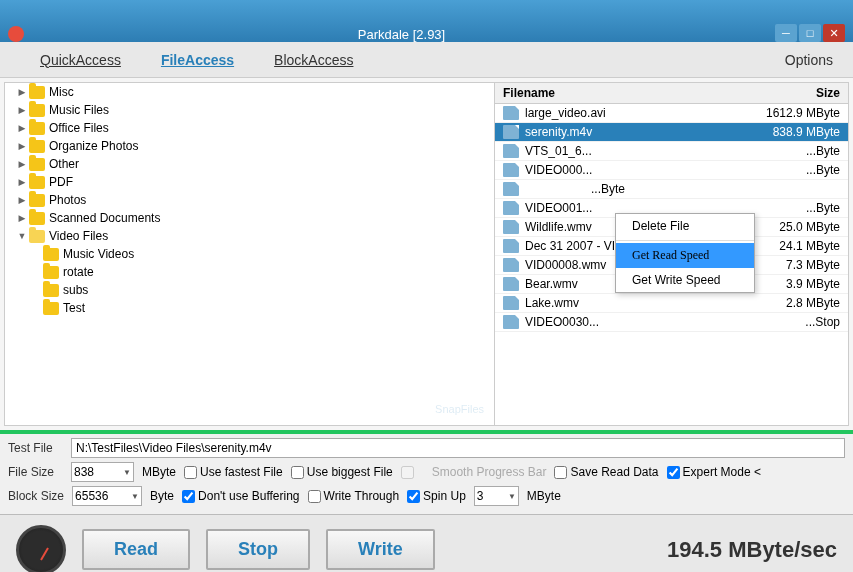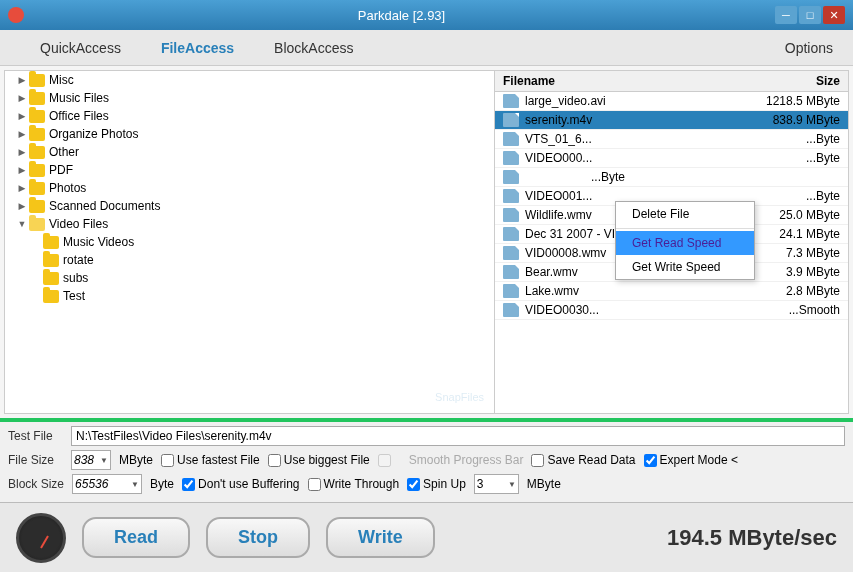--- a/index.html
+++ b/index.html
@@ -8,23 +8,23 @@
       font-size: 12px;
       background: #f0f0f0;
       width: 853px;
       height: 572px;
       overflow: hidden;
     }
 
     
     .titlebar {
       background: linear-gradient(to bottom, #4a9fd4, #2d7db3);
-      height: 30px;
-      display: flex;
-      align-items: center;
+      height: 42px;
+      display: flex;
+      align-items: flex-end;
       justify-content: space-between;
       padding: 0 8px;
       color: white;
       user-select: none;
     }
     .titlebar-title {
       flex: 1;
       text-align: center;
       font-size: 13px;
       font-weight: normal;
@@ -78,20 +78,21 @@
       height: 36px;
       padding: 0 20px;
       border-bottom: 1px solid #ccc;
     }
     .nav-tab {
       padding: 6px 20px;
       cursor: pointer;
       font-size: 14px;
       color: #333;
       font-weight: normal;
+      text-decoration: underline;
     }
     .nav-tab.active {
       color: #2980b9;
       font-weight: 600;
     }
     .nav-options {
       margin-left: auto;
       font-size: 14px;
       cursor: pointer;
       color: #333;
@@ -185,21 +186,21 @@
     }
     .col-filename { flex: 1; }
     .col-size { width: 100px; text-align: right; }
     .file-row {
       display: flex;
       align-items: center;
       padding: 2px 8px;
       cursor: pointer;
       border-bottom: 1px solid #f0f0f0;
     }
-    .file-row.selected { background: #2980b9; color: #000000; }
+    .file-row.selected { background: #2980b9; color: #ffffff; }
     .file-icon {
       width: 16px;
       height: 14px;
       background: #7fb2d4;
       border-radius: 1px;
       margin-right: 6px;
       flex-shrink: 0;
       position: relative;
     }
     .file-icon::before {
@@ -223,21 +224,22 @@
       z-index: 100;
       min-width: 140px;
     }
     .context-menu-item {
       padding: 5px 16px;
       cursor: pointer;
       font-size: 12px;
     }
     .context-menu-item.highlighted {
       background: #3399ff;
-      color: #4c1d95;
+      color: #000000;
+      font-family: Liberation Serif, serif;
     }
     .context-menu-separator {
       border-top: 1px solid #ddd;
       margin: 2px 0;
     }
 
     
     .controls-area {
       background: #f0f0f0;
       border-top: 4px solid #22c55e;
@@ -331,21 +333,21 @@
     }
 
     .action-btn {
       padding: 8px 30px;
       font-size: 18px;
       font-weight: 600;
       border: 2px solid #aaa;
       background: linear-gradient(to bottom, #f8f8f8, #ddd);
       cursor: pointer;
       color: #2980b9;
-      border-radius: 14px;
+      border-radius: 2px;
       min-width: 100px;
     }
     .action-btn.stop-btn {
       background: linear-gradient(to bottom, #f8f8f8, #ddd);
       color: #2980b9;
     }
 
     .speed-display {
       margin-left: auto;
       font-size: 22px;
@@ -459,21 +461,21 @@
 
     <div class="file-panel" style="position:relative;">
       <div class="file-header">
         <span class="col-filename">Filename</span>
         <span class="col-size">Size</span>
       </div>
 
       <div class="file-row">
         <span class="file-icon"></span>
         <span class="col-filename">large_video.avi</span>
-        <span class="col-size">1218.5 MByte</span>
+        <span class="col-size">1612.9 MByte</span>
       </div>
       <div class="file-row selected">
         <span class="file-icon"></span>
         <span class="col-filename">serenity.m4v</span>
         <span class="col-size">838.9 MByte</span>
       </div>
       <div class="file-row">
         <span class="file-icon"></span>
         <span class="col-filename">VTS_01_6...</span>
         <span class="col-size">...Byte</span>
@@ -513,21 +515,21 @@
         <span class="col-size">3.9 MByte</span>
       </div>
       <div class="file-row">
         <span class="file-icon"></span>
         <span class="col-filename">Lake.wmv</span>
         <span class="col-size">2.8 MByte</span>
       </div>
       <div class="file-row">
         <span class="file-icon"></span>
         <span class="col-filename">VIDEO0030...</span>
-        <span class="col-size">...Smooth</span>
+        <span class="col-size">...Stop</span>
       </div>
 
       <div class="context-menu" style="top: 130px; left: 120px;">
         <div class="context-menu-item">Delete File</div>
         <div class="context-menu-separator"></div>
         <div class="context-menu-item highlighted">Get Read Speed</div>
         <div class="context-menu-item">Get Write Speed</div>
       </div>
     </div>
   </div>
@@ -535,21 +537,21 @@
   <div class="controls-area">
 
     <div class="control-row">
       <span class="control-label">Test File</span>
       <input type="text" class="control-input-full" value="N:\TestFiles\Video Files\serenity.m4v" style="">
     </div>
 
     <div class="control-row">
       <span class="control-label">File Size</span>
       <div class="select-wrapper">
-        <select class="control-select" style="width:40px;font-style:italic;">
+        <select class="control-select" style="width:63px;">
           <option>838</option>
         </select>
       </div>
       <span>MByte</span>
       <label class="checkbox-label">
         <input type="checkbox" style=""> 
           <span>Use fastest File</span>
       </label>
       <label class="checkbox-label">
         <input type="checkbox" style=""> 
@@ -565,21 +567,21 @@
       </label>
       <label class="checkbox-label">
         <input type="checkbox" checked="" style=""> 
           <span>Expert Mode &lt;</span>
       </label>
     </div>
 
     <div class="control-row">
       <span class="control-label">Block Size</span>
       <div class="select-wrapper">
-        <select class="control-select" style="width:70px;font-style:italic;">
+        <select class="control-select" style="width:70px;">
           <option>65536</option>
         </select>
       </div>
       <span>Byte</span>
       <label class="checkbox-label">
         <input type="checkbox" checked="" style=""> 
           <span>Don't use Buffering</span>
       </label>
       <label class="checkbox-label">
         <input type="checkbox" style=""> 

